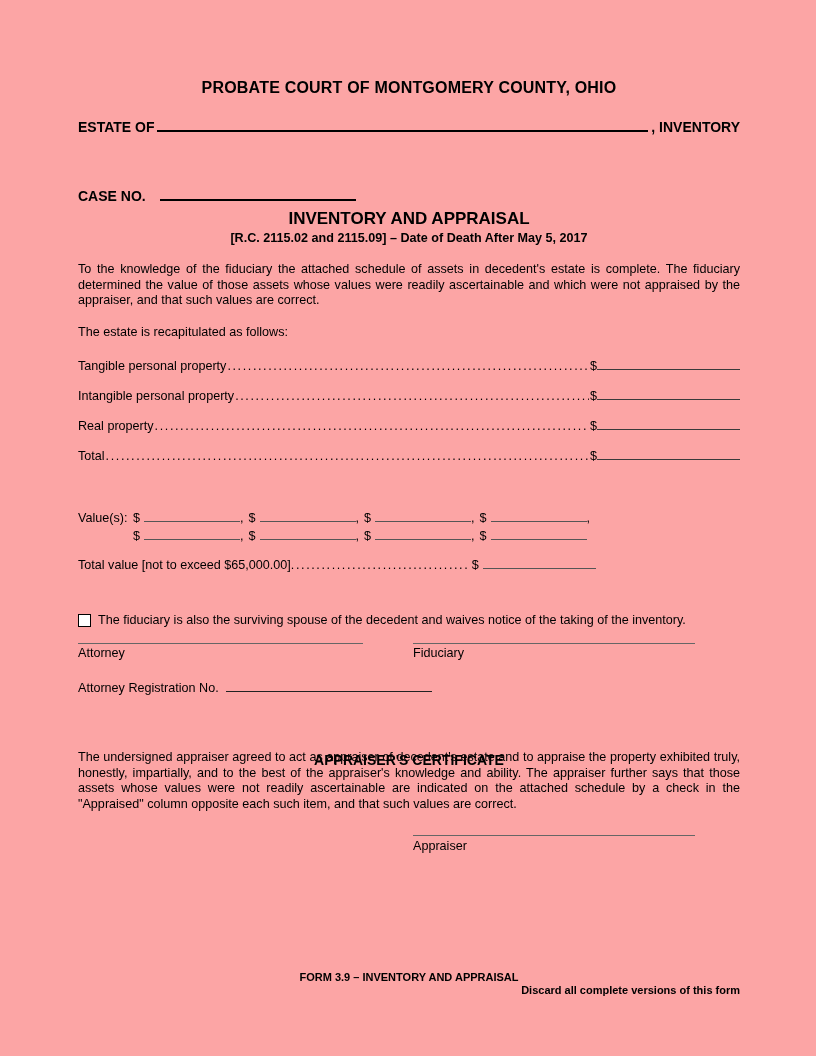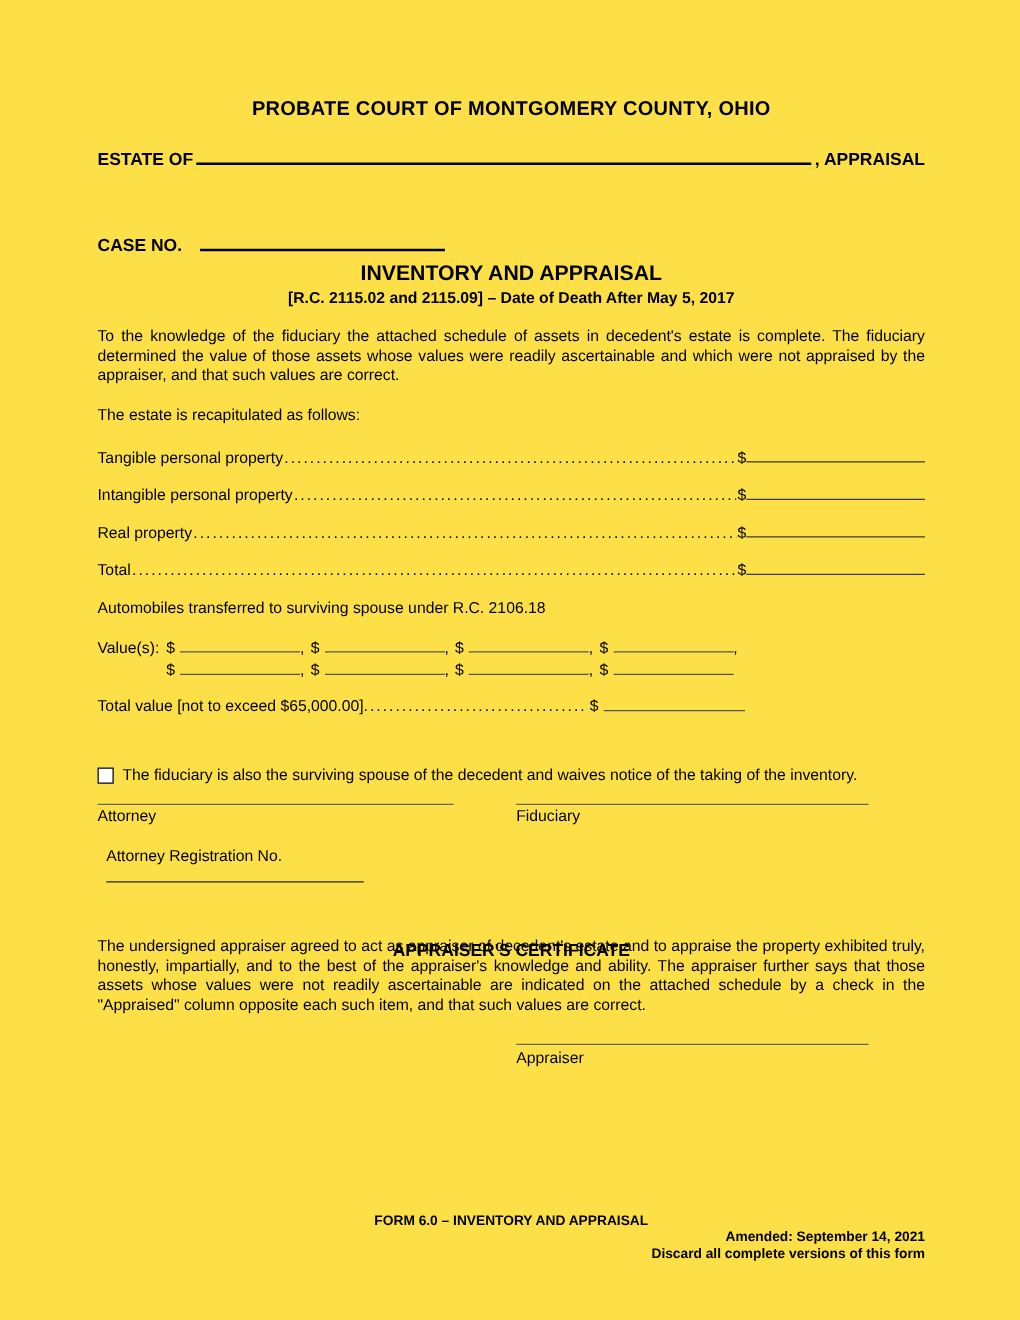--- a/index.html
+++ b/index.html
@@ -2,21 +2,21 @@
 <html><head>
 <meta charset="utf-8">
 <style>
   * { margin: 0; padding: 0; box-sizing: border-box; }
   html, body { background: #fff; }
   body { font-family: "Liberation Sans", "DejaVu Sans", sans-serif; color: #000; }
   .page {
     position: relative;
     width: 816px;
     height: 1056px;
-    background: #fde047;
+    background: #fca5a5;
     overflow: hidden;
     font-size: 12.6px;
   }
   .abs { position: absolute; left: 78px; width: 662px; }
   .center { text-align: center; }
 
   .court-title { top: 79px; font-size: 16px; font-weight: bold; letter-spacing: 0.2px; }
 
   .estate-row { top: 117px; display: flex; align-items: baseline; font-size: 14px; font-weight: bold; }
   .estate-row .fill { flex: 1; border-bottom: 2px solid #000; height: 15px; margin: 0 3px; }
@@ -57,42 +57,42 @@
   .total-row .tdollar { margin-left: 5px; }
 
   .check-row { top: 613px; display: flex; align-items: flex-start; }
   .checkbox { width: 13px; height: 13px; border: 1.5px solid #000; margin-right: 7px; margin-top: 1px; flex: none; background: #fff; }
 
   .sig-grid { top: 643px; display: flex; }
   .sig-col { border-top: 1px solid #666; padding-top: 2px; font-size: 12.6px; }
   .sig-col.left { width: 285px; margin-right: 50px; }
   .sig-col.right { width: 282px; }
 
-  .attyreg-row { top: 678px; display: flex; align-items: baseline; flex-direction: column; }
+  .attyreg-row { top: 678px; display: flex; align-items: baseline; }
   .attyreg-row .fill { width: 206px; border-bottom: 1.5px solid #222; height: 14px; margin-left: 7px; }
 
   .cert-title { top: 752px; font-size: 14px; font-weight: bold; }
   .cert-para { top: 750px; }
 
   .appraiser-block { top: 835px; left: 413px; width: 282px; border-top: 1px solid #666; padding-top: 3px; }
 
   .footer-formid { top: 971px; font-size: 11px; font-weight: bold; }
   .footer-right { top: 984px; text-align: right; font-size: 11px; font-weight: bold; line-height: 13px; }
 </style>
 </head>
 <body>
 
 <div class="page">
 
   <div class="abs center court-title">PROBATE COURT OF MONTGOMERY COUNTY, OHIO</div>
 
   <div class="abs estate-row">
     <span>ESTATE OF</span>
     <span class="fill"></span>
-    <span>, APPRAISAL</span>
+    <span>, INVENTORY</span>
   </div>
 
   <div class="abs case-row">
     <span>CASE NO.</span>
     <span class="fill"></span>
   </div>
 
   <div class="abs center form-title">INVENTORY AND APPRAISAL</div>
   <div class="abs center form-subtitle">[R.C. 2115.02 and 2115.09] – Date of Death After May 5, 2017</div>
 
@@ -118,21 +118,20 @@
     <span>$</span>
     <span class="blank"></span>
   </div>
   <div class="abs recap-row recap-4">
     <span>Total</span>
     <span class="dots"></span>
     <span>$</span>
     <span class="blank"></span>
   </div>
 
-  <div class="abs autos">Automobiles transferred to surviving spouse under R.C. 2106.18</div>
 
   <div class="abs values-block">
     <div class="values-row">
       <span class="values-label">Value(s):</span>
       <span class="vseg"><span>$</span><span class="vblank"></span><span class="vcomma">,</span></span>
       <span class="vseg"><span>$</span><span class="vblank"></span><span class="vcomma">,</span></span>
       <span class="vseg"><span>$</span><span class="vblank"></span><span class="vcomma">,</span></span>
       <span class="vseg"><span>$</span><span class="vblank"></span><span class="vcomma">,</span></span>
     </div>
     <div class="values-row values-indent">
@@ -170,19 +169,18 @@
   </div>
 
   <div class="abs center cert-title">APPRAISER'S CERTIFICATE</div>
 
   <div class="abs para cert-para">The undersigned appraiser agreed to act as appraiser of decedent's estate and to appraise the property exhibited truly, honestly, impartially, and to the best of the appraiser's knowledge and ability.  The appraiser further says that those assets whose values were not readily ascertainable are indicated on the attached schedule by a check in the "Appraised" column opposite each such item, and that such values are correct.</div>
 
   <div class="appraiser-block abs" style="left:413px;">
     <span>Appraiser</span>
   </div>
 
-  <div class="abs center footer-formid">FORM 6.0 – INVENTORY AND APPRAISAL</div>
+  <div class="abs center footer-formid">FORM 3.9 – INVENTORY AND APPRAISAL</div>
   <div class="abs footer-right">
-    <div>Amended: September 14, 2021</div>
     <div>Discard all complete versions of this form</div>
   </div>
 
 </div>
 
 </body></html>

